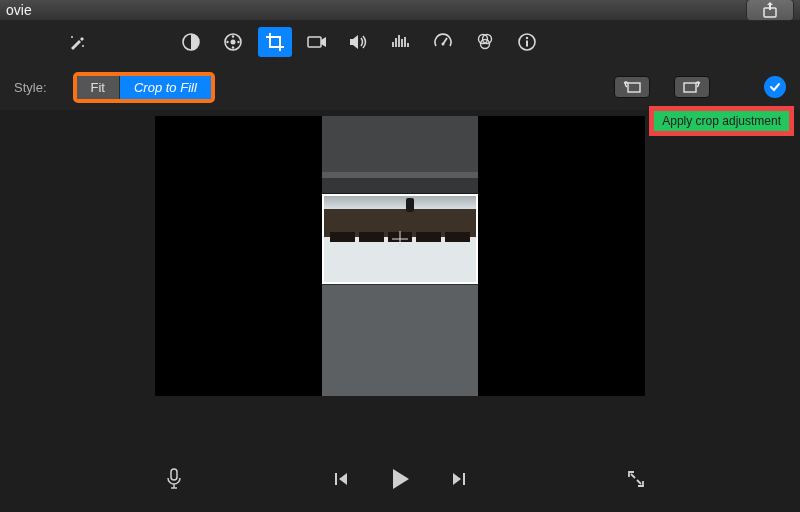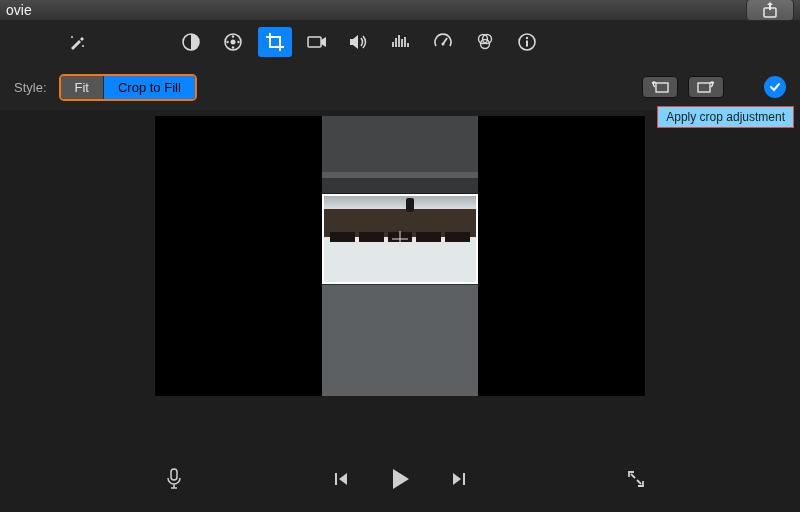--- a/index.html
+++ b/index.html
@@ -46,64 +46,65 @@
   }
   .tool-btn.active {
     background: #0a84ff;
     color: #fff;
   }
   .stylebar {
     height: 46px;
     display: flex;
     align-items: center;
     padding: 0 14px;
-    gap: 10px;
+    gap: 24px;
     background: #232323;
     position: relative;
   }
   .style-label { color: #aeaeae; margin-right: 2px; }
   .segmented {
     display: flex;
     border-radius: 5px;
     overflow: hidden;
-    border: 2px solid #f97316;
+    border: 4px solid #f97316;
   }
   .segmented .seg {
     background: #555;
     color: #e0e0e0;
     padding: 4px 14px;
     font-size: 13px;
     border-right: 1px solid #2a2a2a;
   }
   .segmented .seg:last-child { border-right: none; }
   .segmented .seg.active {
     background: #0a84ff;
-    color: #000000;
+    color: #ffffff;
+    font-style: italic;
   }
   .stylebar-spacer { flex: 1; }
   .mini-btn {
     width: 36px; height: 22px;
     background: #535353;
     border: 1px solid #111;
     border-radius: 4px;
     display: flex; align-items: center; justify-content: center;
     color: #e5e5e5;
   }
   .check-circle {
     width: 22px; height: 22px; border-radius: 50%;
     background: #0a84ff;
     display: flex; align-items: center; justify-content: center;
     margin-left: 30px;
   }
   .tooltip {
     position: absolute;
     right: 6px; top: 42px;
-    background: #7dd3fc;
+    background: #22c55e;
     color: #222;
-    border: 1px solid #ef4444;
+    border: 5px solid #ef4444;
     padding: 3px 8px;
     font-size: 12px;
     white-space: nowrap;
     z-index: 20;
   }
   .viewer-wrap {
     position: relative;
     margin: 6px auto 0 auto;
     width: 490px;
     height: 280px;

